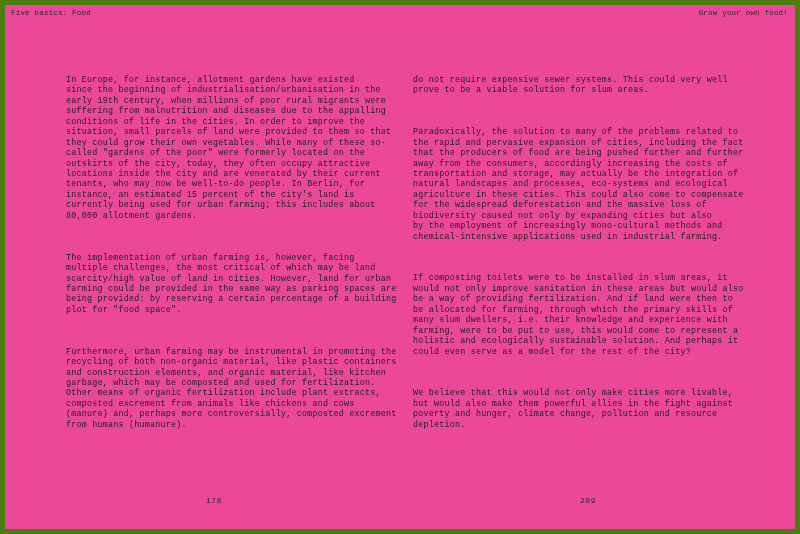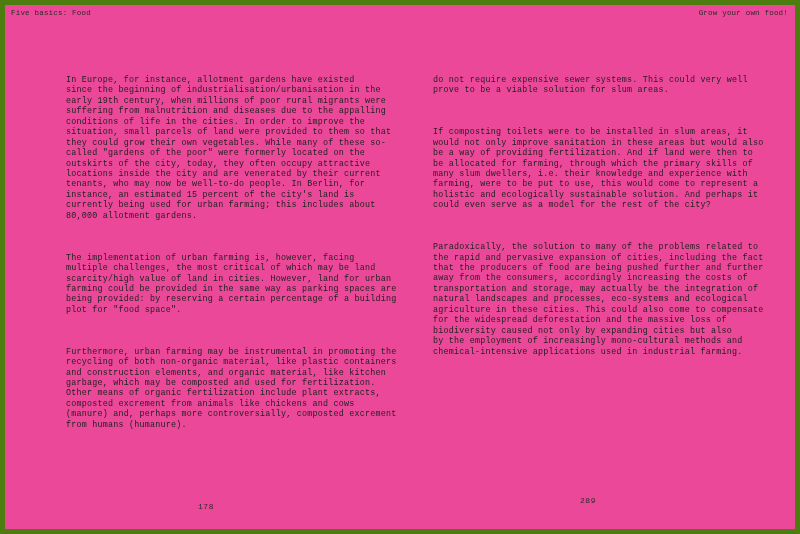--- a/index.html
+++ b/index.html
@@ -35,32 +35,32 @@
     top: 49px;
     width: 342px;
     font-size: 8.4px;
     line-height: 10.45px;
     letter-spacing: 0.22px;
     white-space: pre-wrap;
     color: #222222;
   }
   .column p { margin: 0 0 10.45px 0; }
   .column.col-left  { left: 61px; }
-  .column.col-right { left: 428px; }
+  .column.col-right { left: 408px; }
 
   .page-number {
     position: absolute;
     top: 491px;
     width: 30px;
     text-align: center;
     font-size: 8px;
     letter-spacing: 0.5px;
     color: #2a2a2a;
   }
-  .page-number.pn-left  { left: 186px; margin-top: 6px; }
+  .page-number.pn-left  { left: 194px; }
   .page-number.pn-right { left: 568px; }
 </style>
 </head>
 <body>
 
 <div class="spread">
 
   <div class="running-header left">Five basics: Food</div>
 
   <div class="running-header right">Grow your own food!</div>
@@ -93,38 +93,42 @@
 Other means of organic fertilization include plant extracts,
 composted excrement from animals like chickens and cows
 (manure) and, perhaps more controversially, composted excrement
 from humans (humanure).</p>
     
   </div>
 
   <div class="column col-right">
     <p>do not require expensive sewer systems. This could very well
 prove to be a viable solution for slum areas.</p>
-    <p>If composting toilets were to be installed in slum areas, it
-would not only improve sanitation in these areas but would also
-be a way of providing fertilization. And if land were then to
-be allocated for farming, through which the primary skills of
-many slum dwellers, i.e. their knowledge and experience with
-farming, were to be put to use, this would come to represent a
-holistic and ecologically sustainable solution. And perhaps it
-could even serve as a model for the rest of the city?</p>
     <p>Paradoxically, the solution to many of the problems related to
 the rapid and pervasive expansion of cities, including the fact
 that the producers of food are being pushed further and further
 away from the consumers, accordingly increasing the costs of
 transportation and storage, may actually be the integration of
 natural landscapes and processes, eco-systems and ecological
 agriculture in these cities. This could also come to compensate
 for the widespread deforestation and the massive loss of
 biodiversity caused not only by expanding cities but also
 by the employment of increasingly mono-cultural methods and
 chemical-intensive applications used in industrial farming.</p>
+    <p>If composting toilets were to be installed in slum areas, it
+would not only improve sanitation in these areas but would also
+be a way of providing fertilization. And if land were then to
+be allocated for farming, through which the primary skills of
+many slum dwellers, i.e. their knowledge and experience with
+farming, were to be put to use, this would come to represent a
+holistic and ecologically sustainable solution. And perhaps it
+could even serve as a model for the rest of the city?</p>
+    <p>We believe that this would not only make cities more livable,
+but would also make them powerful allies in the fight against
+poverty and hunger, climate change, pollution and resource
+depletion.</p>
   </div>
 
   <div class="page-number pn-left">178</div>
 
   <div class="page-number pn-right">289</div>
 
 </div>
 
 </body></html>

